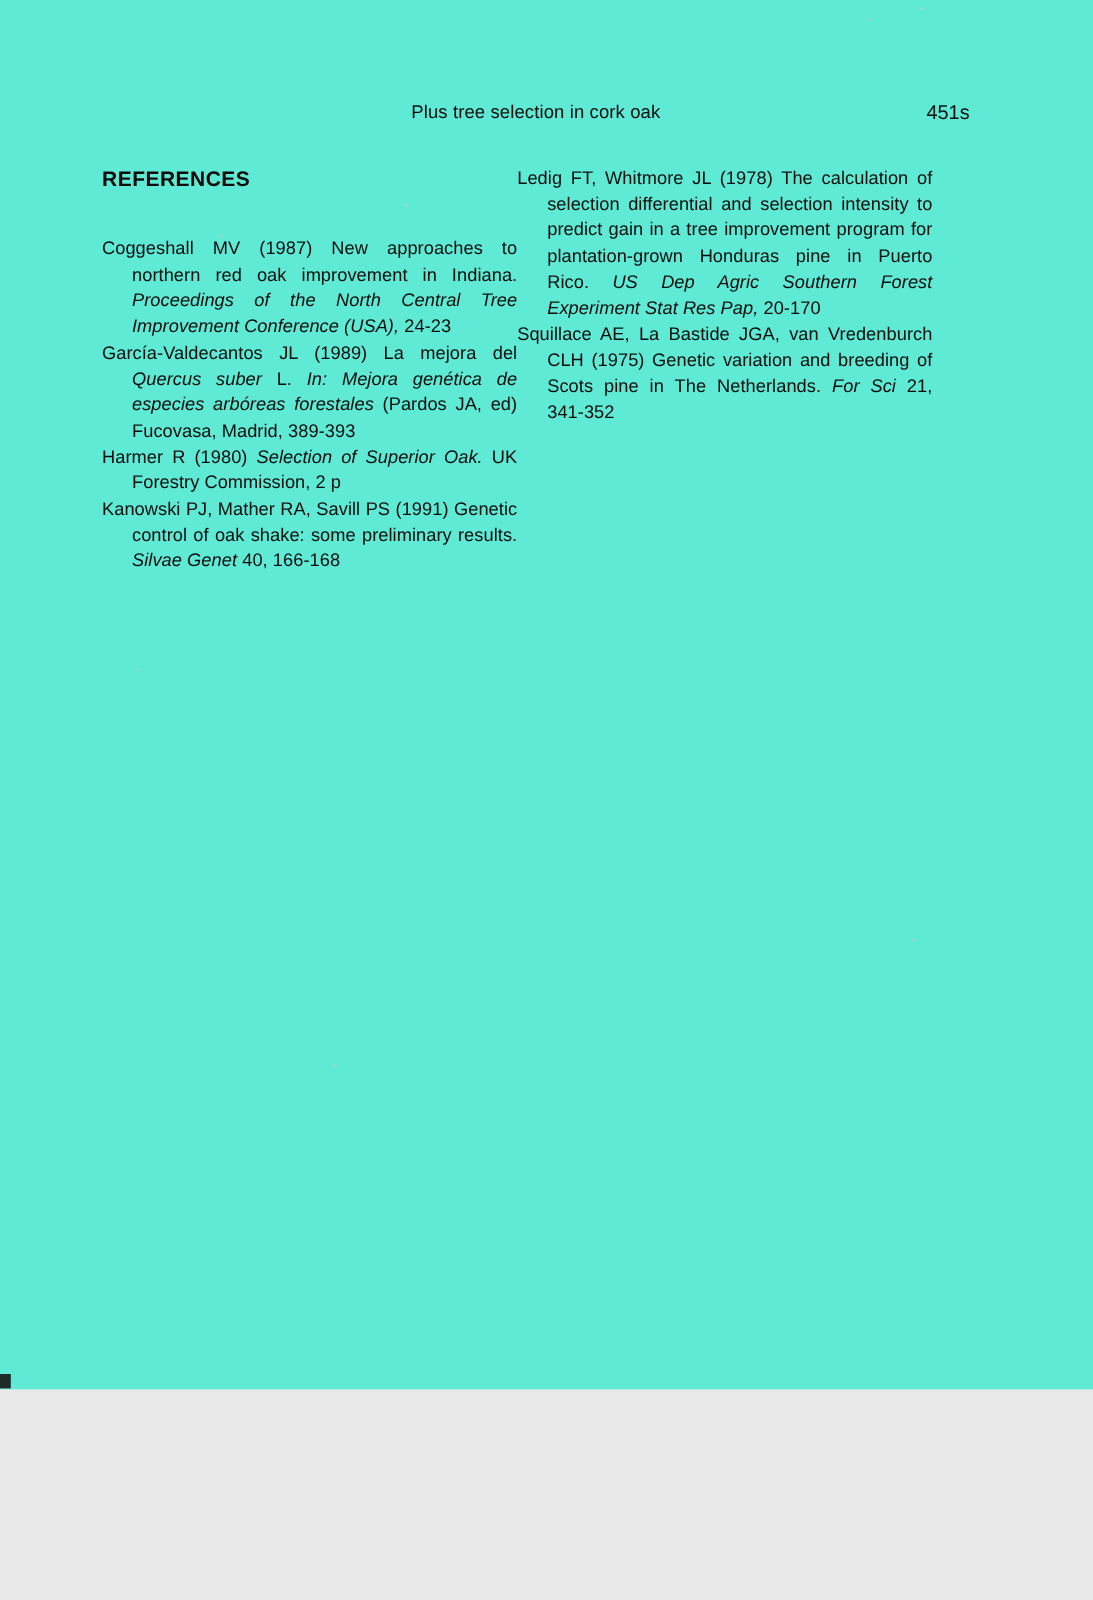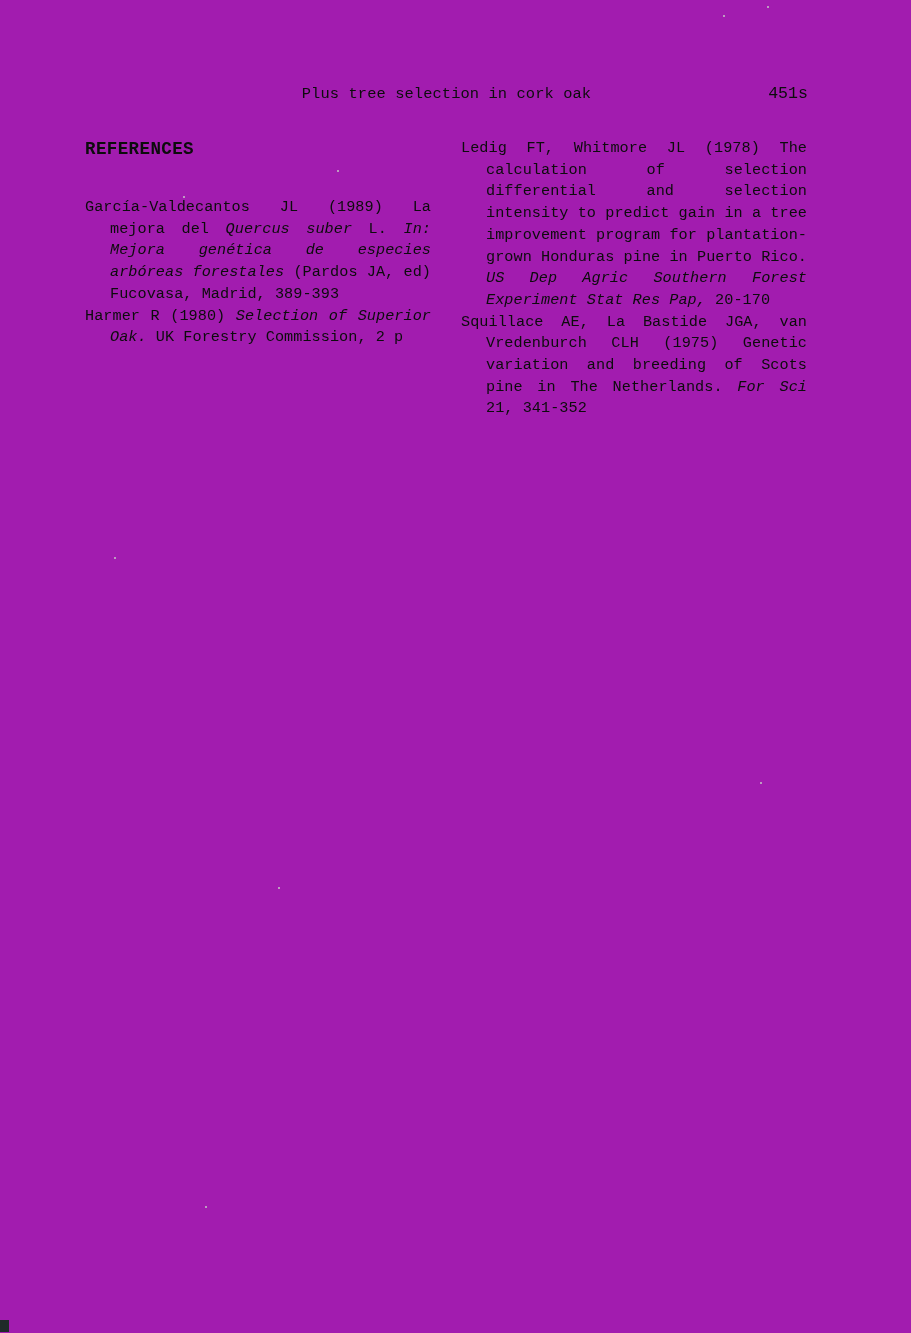--- a/index.html
+++ b/index.html
@@ -3,24 +3,24 @@
 <meta charset="utf-8">
 <style>
   html, body {
     margin: 0;
     padding: 0;
     background: #e8e8e8;
   }
   .page {
     position: relative;
     width: 911px;
-    height: 1333px;
-    background: #a21caf;
+    height: 1158px;
+    background: #5eead4;
     color: #0c0c0c;
-    font-family: Liberation Mono, monospace;
+    font-family: Liberation Sans, sans-serif;
     overflow: hidden;
   }
   .header-row {
     position: absolute;
     left: 85px;
     top: 82px;
     width: 723px;
     height: 24px;
   }
   .running-head {
@@ -39,21 +39,20 @@
     top: 0;
     font-size: 16.6px;
     line-height: 24px;
   }
   .content {
     position: absolute;
     left: 85px;
     top: 138px;
     width: 723px;
     display: flex;
-    gap: 30px;
   }
   .col {
     width: 346px;
   }
   .refs-heading {
     margin: 0 0 37px 0;
     font-size: 17.5px;
     font-weight: bold;
     line-height: 22px;
     letter-spacing: 0.4px;
@@ -91,22 +90,24 @@
 
   <div class="header-row">
     <div class="running-head">Plus tree selection in cork oak</div>
     <div class="page-num">451s</div>
   </div>
 
   <div class="content">
     <div class="col">
       <h2 class="refs-heading">REFERENCES</h2>
       <div class="refs">
+          <p class="ref"><span class="rm">Coggeshall MV (1987) New approaches to northern red oak improvement in Indiana. </span><span class="it">Proceedings of the North Central Tree Improvement Conference (USA),</span><span class="rm"> 24-23</span></p>
           <p class="ref"><span class="rm">García-Valdecantos JL (1989) La mejora del </span><span class="it">Quercus suber</span><span class="rm"> L. </span><span class="it">In: Mejora genética de especies arbóreas forestales</span><span class="rm"> (Pardos JA, ed) Fucovasa, Madrid, 389-393</span></p>
           <p class="ref"><span class="rm">Harmer R (1980) </span><span class="it">Selection of Superior Oak.</span><span class="rm"> UK Forestry Commission, 2 p</span></p>
+          <p class="ref"><span class="rm">Kanowski PJ, Mather RA, Savill PS (1991) Genetic control of oak shake: some preliminary results. </span><span class="it">Silvae Genet</span><span class="rm"> 40, 166-168</span></p>
         </div>
     </div>
     <div class="col">
       <div class="refs">
           <p class="ref"><span class="rm">Ledig FT, Whitmore JL (1978) The calculation of selection differential and selection intensity to predict gain in a tree improvement program for plantation-grown Honduras pine in Puerto Rico. </span><span class="it">US Dep Agric Southern Forest Experiment Stat Res Pap,</span><span class="rm"> 20-170</span></p>
           <p class="ref"><span class="rm">Squillace AE, La Bastide JGA, van Vredenburch CLH (1975) Genetic variation and breeding of Scots pine in The Netherlands. </span><span class="it">For Sci</span><span class="rm"> 21, 341-352</span></p>
         </div>
     </div>
   </div>
 

